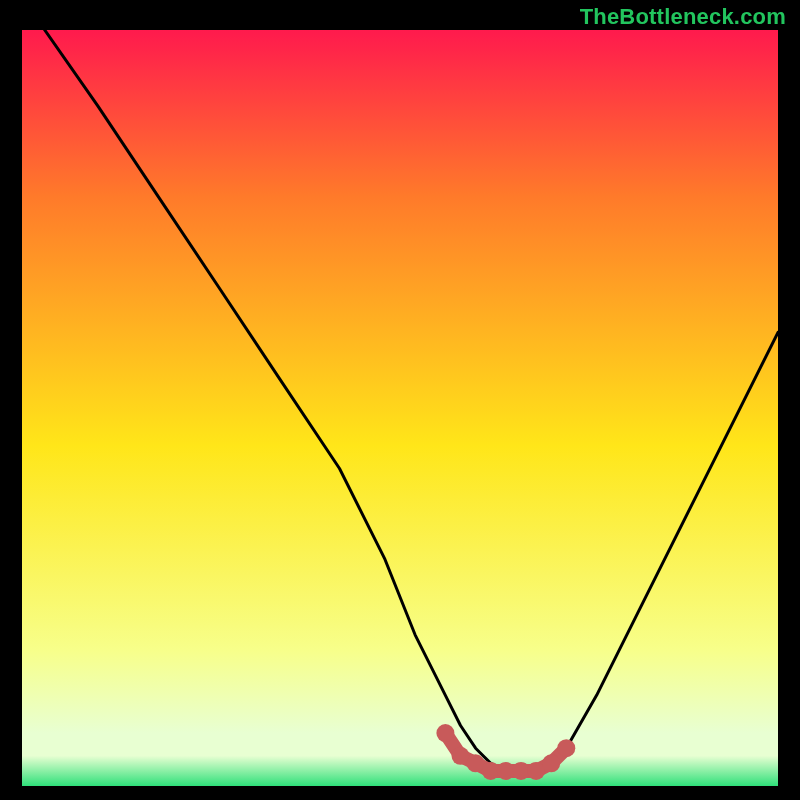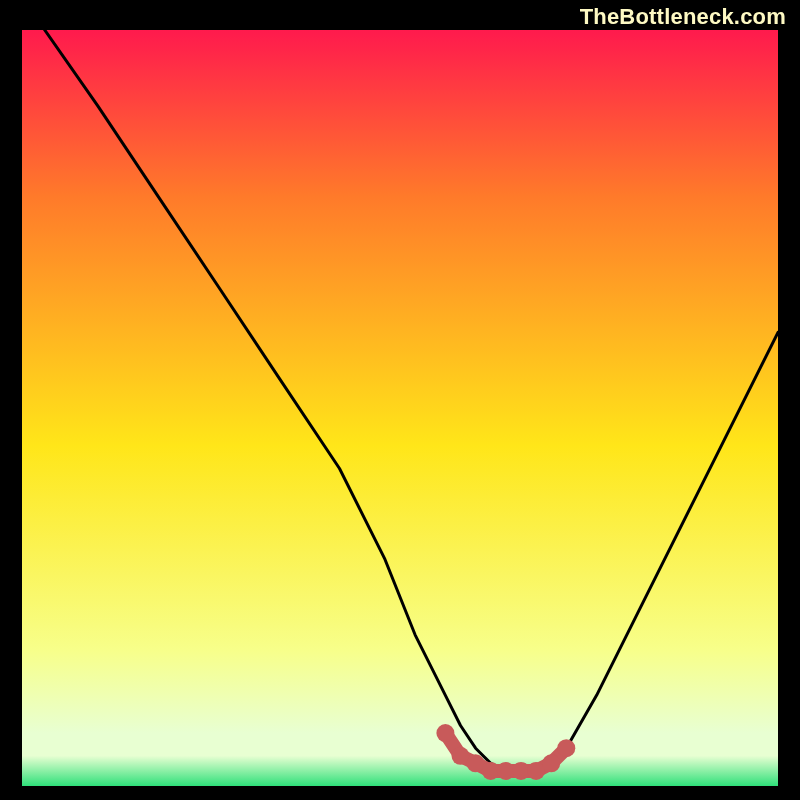--- a/index.html
+++ b/index.html
@@ -10,21 +10,21 @@
     height: 800px;
     background: #000;
   }
   .watermark {
     position: absolute;
     top: 4px;
     right: 14px;
     font-family: Arial, Helvetica, sans-serif;
     font-size: 22px;
     font-weight: 600;
-    color: #fef9c3;
+    color: #22c55e;
     letter-spacing: 0.2px;
     z-index: 3;
   }
   .plot {
     position: absolute;
     left: 22px;
     top: 30px;
     width: 756px;
     height: 756px;
   }

